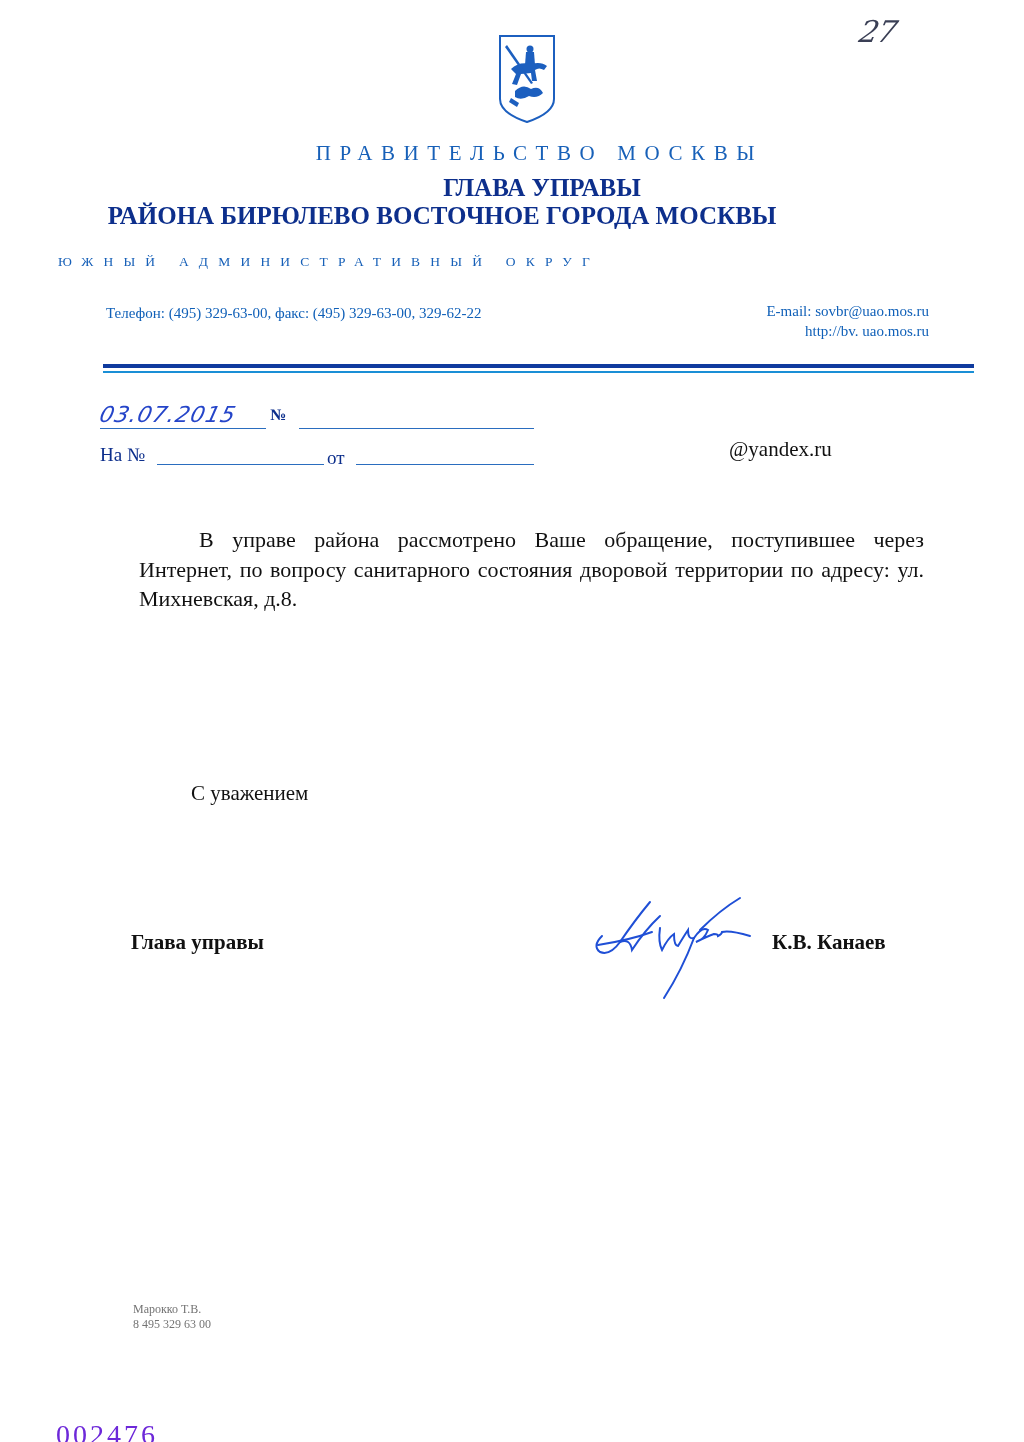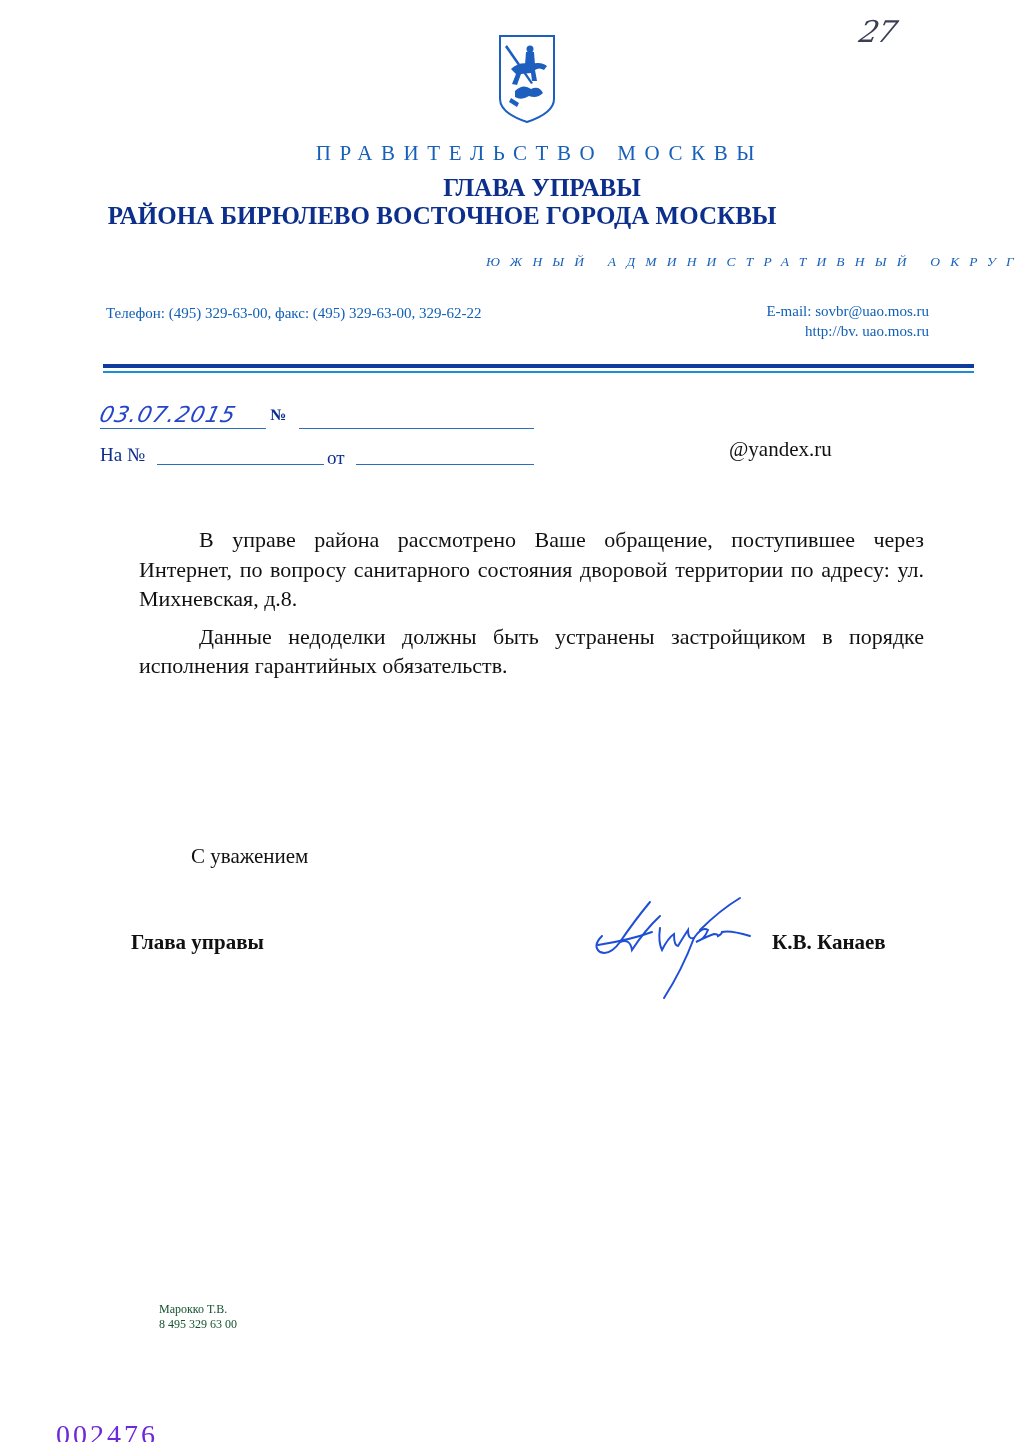--- a/index.html
+++ b/index.html
@@ -6,44 +6,44 @@
     body {
       width: 1024px; height: 1442px; background: #ffffff; position: relative; overflow: hidden;
       font-family: "Liberation Serif", "DejaVu Serif", serif; color: #111;
     }
     .abs { position: absolute; }
     .page-number { left: 860px; top: 14px; font-family: "DejaVu Serif", serif; font-style: italic; font-size: 30px; color: #3a3f55; transform: skewX(-12deg); letter-spacing: -1px; }
     .emblem { left: 497px; top: 33px; width: 60px; height: 92px; }
     .gov-title { left: 0; width: 1024px; top: 141px; text-align: center; font-size: 21px; letter-spacing: 8.6px; color: #1760b8; padding-left: 55px; box-sizing: border-box; }
     .head-line1 { left: 0; width: 1024px; top: 174px; text-align: center; font-size: 25px; font-weight: bold; color: #0d2f8c; padding-left: 60px; box-sizing: border-box; }
     .head-line2 { left: 0; width: 824px; top: 202px; text-align: center; font-size: 25px; font-weight: bold; color: #0d2f8c; padding-left: 60px; box-sizing: border-box; }
-    .district { left: 0; width: 1024px; top: 254px; text-align: right; font-size: 13.5px; letter-spacing: 10.2px; color: #1760b8; padding-left: 78px; box-sizing: border-box; font-style: italic; }
+    .district { left: 0; width: 1024px; top: 254px; text-align: left; font-size: 13.5px; letter-spacing: 10.2px; color: #1760b8; padding-left: 58px; box-sizing: border-box; }
     .contact-left { left: 106px; top: 304px; font-size: 15px; line-height: 19.5px; color: #1060b8; }
     .contact-right { left: 749px; top: 302px; font-size: 15px; line-height: 19.5px; color: #1060b8; text-align: right; width: 180px; }
     .rule-thick { left: 103px; top: 364px; width: 871px; height: 4px; background: #0f3a9e; }
     .rule-thin { left: 103px; top: 371px; width: 871px; height: 2px; background: #1a8fd6; }
     .reg-row { left: 100px; top: 402px; height: 30px; }
     .date-hand { position: absolute; left: 0; top: 0; font-family: "DejaVu Sans", sans-serif; font-style: italic; font-size: 22px; color: #2545c9; transform: skewX(-14deg); letter-spacing: 1px; white-space: nowrap; }
     .date-line { position: absolute; left: 0; top: 26px; width: 166px; height: 1px; background: #2a6dbf; }
     .num-label { position: absolute; left: 170px; top: 4px; font-size: 16px; color: #0d2f8c; font-weight: bold; }
     .num-line { position: absolute; left: 199px; top: 26px; width: 235px; height: 1px; background: #2a6dbf; }
     .ref-row { left: 100px; top: 444px; height: 30px; }
     .ref-label { position: absolute; left: 0; top: 0; font-size: 19px; color: #0d2f8c; white-space: nowrap; }
     .ref-line1 { position: absolute; left: 57px; top: 20px; width: 167px; height: 1px; background: #2a6dbf; }
     .ref-from { position: absolute; left: 227px; top: 3px; font-size: 19px; color: #0d2f8c; }
     .ref-line2 { position: absolute; left: 256px; top: 20px; width: 178px; height: 1px; background: #2a6dbf; }
     .recipient { left: 729px; top: 437px; font-size: 21px; color: #111; }
     .body-text { left: 131px; top: 517px; width: 801px; font-size: 22px; line-height: 29.6px; text-align: justify; color: #111; font-family: "Liberation Sans Narrow", "Liberation Serif", serif; }
     .body-text p { margin: 8px; text-indent: 60px; }
     .body-text p + p { margin-top: 4px; }
-    .closing { left: 191px; top: 844px; font-size: 21px; }
+    .closing { left: 191px; top: 781px; font-size: 21px; }
     .sig-title { left: 131px; top: 930px; font-size: 21px; font-weight: bold; }
     .signature { left: 590px; top: 890px; width: 200px; height: 115px; }
     .sig-name { left: 772px; top: 930px; font-size: 21px; font-weight: bold; }
-    .executor { left: 133px; top: 1302px; font-size: 12px; line-height: 15px; color: #14532d; margin-left: 26px; }
+    .executor { left: 133px; top: 1302px; font-size: 12px; line-height: 15px; color: #737373; }
     .serial { left: 56px; top: 1419px; font-size: 28px; font-family: "Liberation Serif", serif; letter-spacing: 3px; color: #6d28d9; }
   </style>
 </head>
 <body>
 
 <div class="abs page-number">27</div>
 
 <div class="abs emblem">
   <svg width="60" height="92" viewBox="0 0 60 92">
     <path d="M3 3 H57 V66 Q57 80 30 89 Q3 80 3 66 Z" fill="#ffffff" stroke="#1c5fbf" stroke-width="2"></path>
@@ -86,21 +86,20 @@
   <span class="ref-label">На №</span>
   <div class="ref-line1"><span></span></div>
   <span class="ref-from">от</span>
   <div class="ref-line2"><span></span></div>
 </div>
 
 <div class="abs recipient">@yandex.ru</div>
 
 <div class="abs body-text">
   <p>В управе района рассмотрено Ваше обращение, поступившее через Интернет, по вопросу санитарного состояния дворовой территории по адресу: ул. Михневская, д.8.</p>
-  <p>Данные недоделки должны быть устранены застройщиком в порядке исполнения гарантийных обязательств.</p>
 </div>
 
 <div class="abs closing">С уважением</div>
 
 <div class="abs sig-title">Глава управы</div>
 
 <div class="abs signature">
   <svg width="200" height="115" viewBox="0 0 200 115" fill="none" stroke="#1f4fd6" stroke-width="2" stroke-linecap="round">
     <path d="M60 12 Q45 30 30 52 Q20 66 10 62 Q2 56 12 46"></path>
     <path d="M8 55 Q40 50 62 42"></path>

